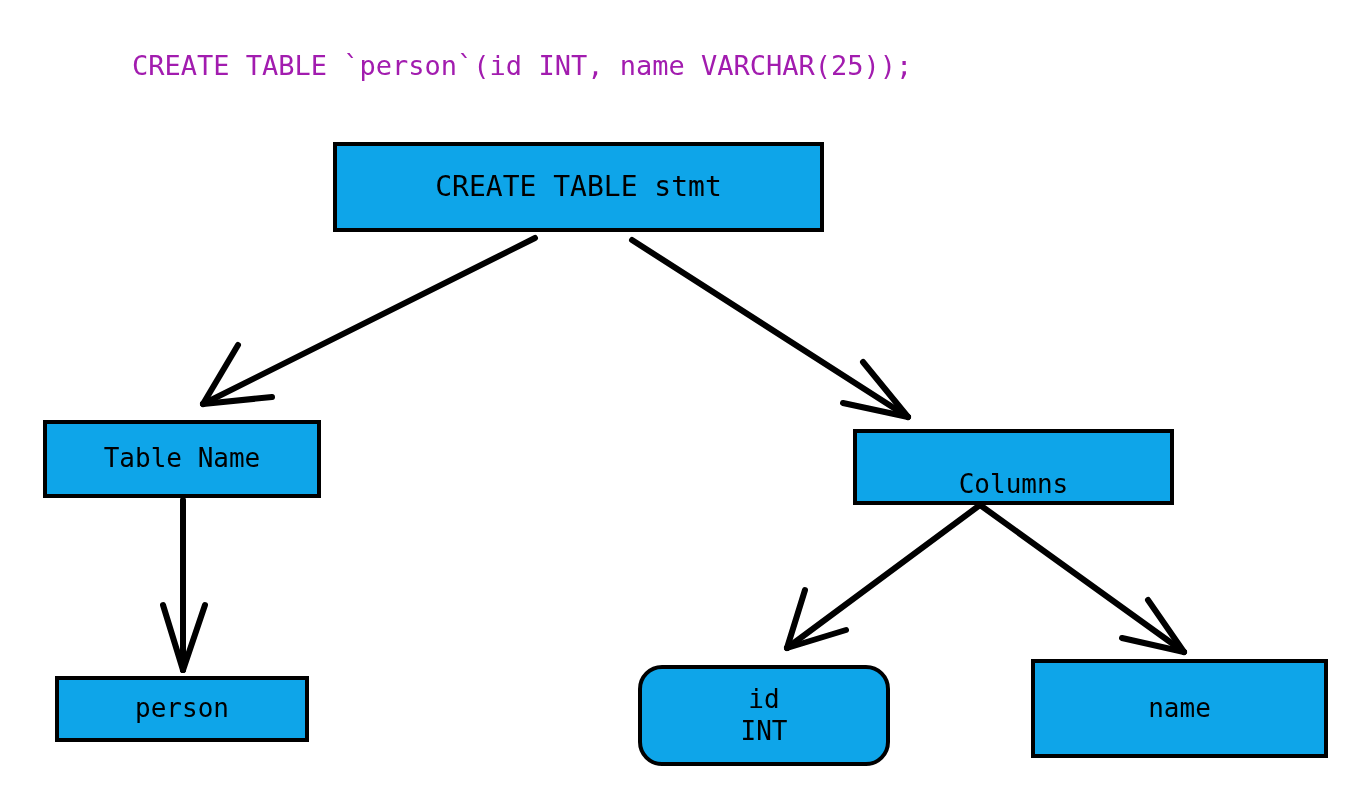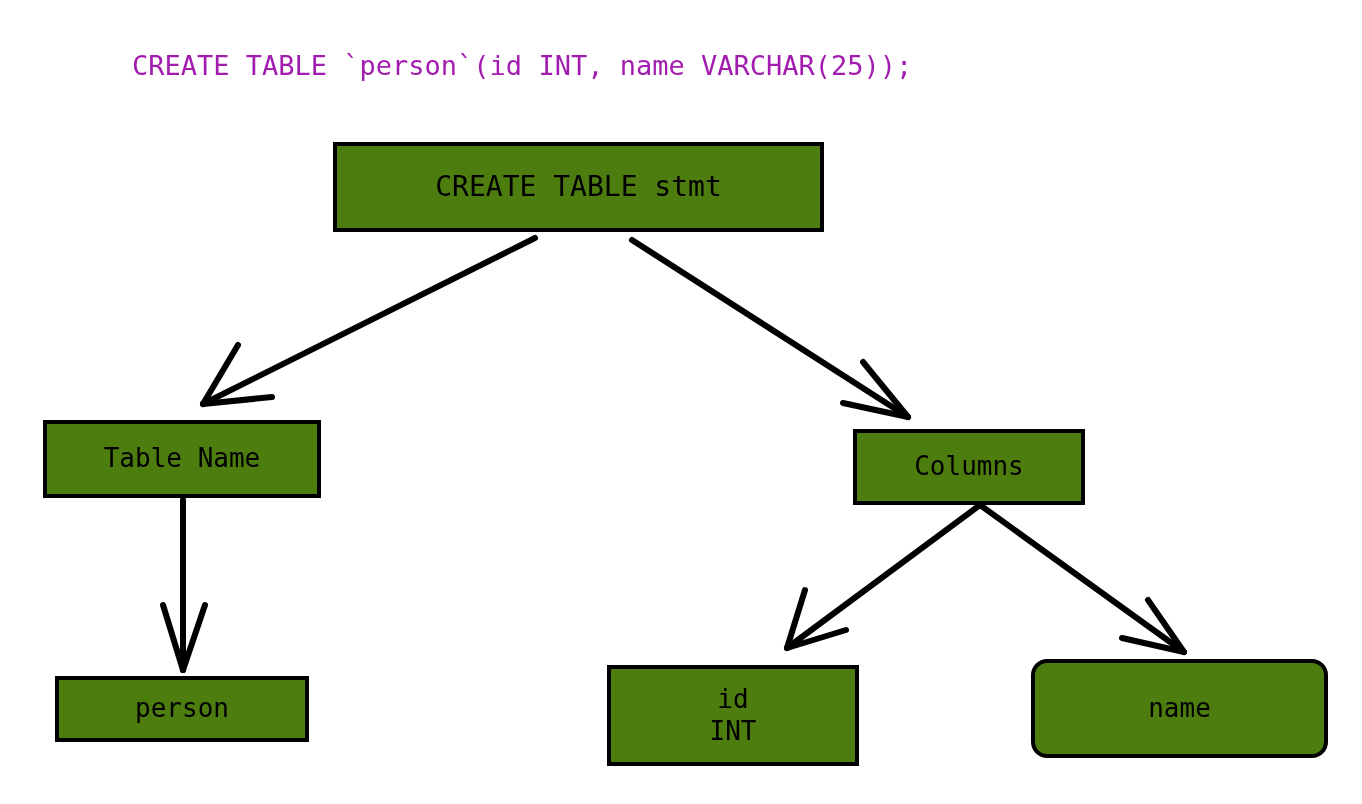--- a/index.html
+++ b/index.html
@@ -27,40 +27,40 @@
     top: 50px;
     font-size: 27px;
     letter-spacing: 0px;
     white-space: pre;
     color: #a21caf;
   }
   .node {
     position: absolute;
     box-sizing: border-box;
     border: 4px solid #000000;
-    background: #4d7c0f;
+    background: #0ea5e9;
     display: flex;
     flex-direction: column;
     align-items: center;
     justify-content: center;
     text-align: center;
     line-height: 1.22;
     color: #000000;
     z-index: 2;
   }
   .node .line {
     white-space: pre;
     display: block;
   }
   #node-root    { left: 333px; top: 142px; width: 491px; height: 90px;  font-size: 28px; }
   #node-tname   { left: 43px;  top: 420px; width: 278px; height: 78px;  font-size: 26px; }
   #node-person  { left: 55px;  top: 676px; width: 254px; height: 66px;  font-size: 26px; }
-  #node-columns { left: 853px; top: 429px; width: 232px; height: 76px;  font-size: 26px; }
-  #node-id      { left: 607px; top: 665px; width: 252px; height: 101px; font-size: 26px; }
-  #node-name    { left: 1031px; top: 659px; width: 297px; height: 99px; font-size: 26px; border-radius: 16px; }
+  #node-columns { left: 853px; top: 429px; width: 321px; height: 76px;  font-size: 26px; justify-content: flex-end; }
+  #node-id      { left: 638px; top: 665px; width: 252px; height: 101px; font-size: 26px; border-radius: 24px; }
+  #node-name    { left: 1031px; top: 659px; width: 297px; height: 99px; font-size: 26px; }
 </style>
 </head>
 <body>
 
 <svg id="canvas" viewBox="0 0 1362 804" xmlns="http://www.w3.org/2000/svg">
 
   <g>
     <line x1="535" y1="238" x2="203" y2="404" stroke="#000" stroke-width="6" stroke-linecap="round"></line>
     <line x1="203" y1="404" x2="238" y2="345" stroke="#000" stroke-width="6" stroke-linecap="round"></line>
     <line x1="203" y1="404" x2="272" y2="397" stroke="#000" stroke-width="6" stroke-linecap="round"></line>

